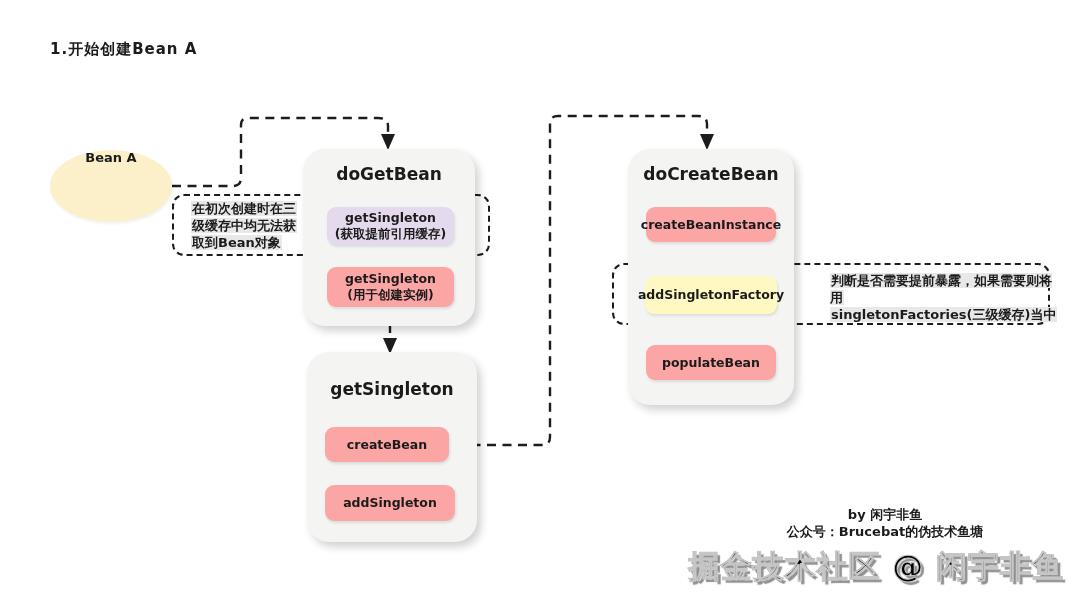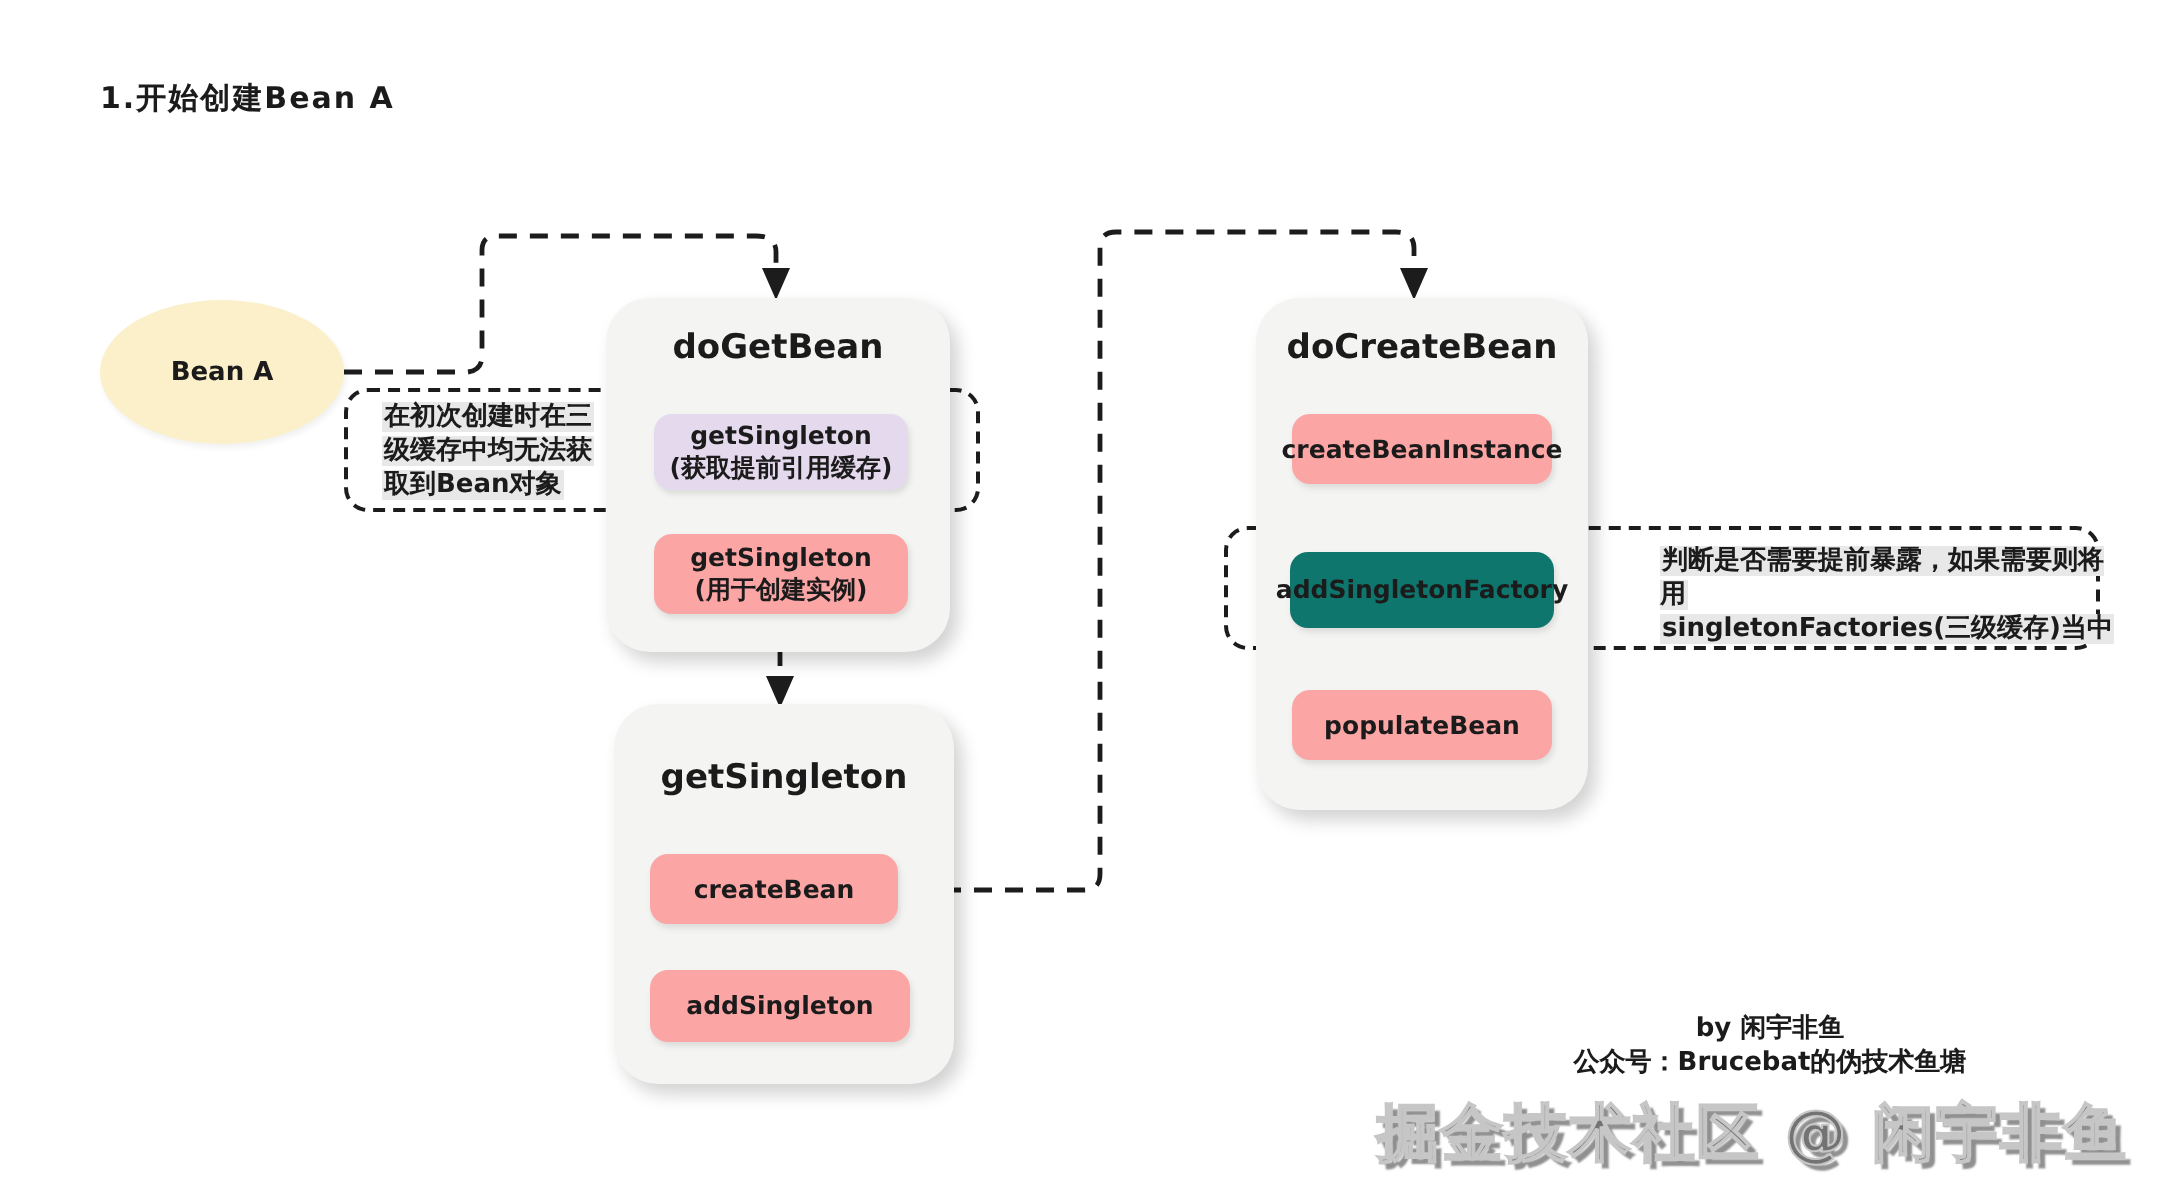--- a/index.html
+++ b/index.html
@@ -6,52 +6,52 @@
   .canvas{
     position:relative;width:1080px;height:596px;background:#ffffff;overflow:hidden;
     font-family:"DejaVu Sans", sans-serif;color:#1b1b1b;
   }
   .page-title{
     position:absolute;left:50px;top:40px;font-size:15px;font-weight:700;letter-spacing:1px;
   }
   .connectors{position:absolute;left:0;top:0;pointer-events:none;}
   .ellipse{
     position:absolute;left:50px;top:150px;width:122px;height:72px;border-radius:50%;
-    background:#fcf0ca;display:flex;align-items:center;justify-content:center;
+    background:#fcf0ca;display:flex;justify-content:center;
     font-size:13px;font-weight:600;box-shadow:1px 2px 3px rgba(0,0,0,0.06);
   }
   .container{
     position:absolute;background:#f4f4f2;border-radius:22px;
     box-shadow:4px 5px 9px rgba(0,0,0,0.18);
   }
   .container-title{
     position:absolute;left:0;right:0;text-align:center;font-size:17px;font-weight:600;
   }
   .step{
     position:absolute;border-radius:9px;display:flex;flex-direction:column;align-items:center;
     justify-content:center;text-align:center;font-size:12.5px;font-weight:600;line-height:1.28;
     box-shadow:1px 2px 3px rgba(0,0,0,0.10);
   }
   .blue{background:#fca5a5;}
   .purple{background:#e5d9ee;}
-  .pink{background:#0f766e;}
+  .pink{background:#fef9c3;}
   .dashed-rect{
     position:absolute;border:2.3px dashed #1c1c1c;border-radius:12px;
   }
   .note{
     position:absolute;font-size:13px;font-weight:700;line-height:17px;padding-left:12px;
   }
   .note .hl{background:#e8e8e8;padding:0 1px;}
   .credits{
     position:absolute;left:735px;top:507px;width:300px;text-align:center;
     font-size:13px;font-weight:700;line-height:16.5px;
   }
   .watermark{
     position:absolute;right:16px;top:546px;font-size:31px;font-weight:700;letter-spacing:1px;
-    color:#737373;-webkit-text-stroke:1px #c6c6c6;
+    color:#000000;-webkit-text-stroke:1px #c6c6c6;
     text-shadow:3px 3px 1px rgba(125,125,125,0.85);
     white-space:nowrap;
   }
 </style>
 </head>
 <body>
 
 <div class="canvas">
 
   <div class="page-title">1.开始创建Bean A</div>

